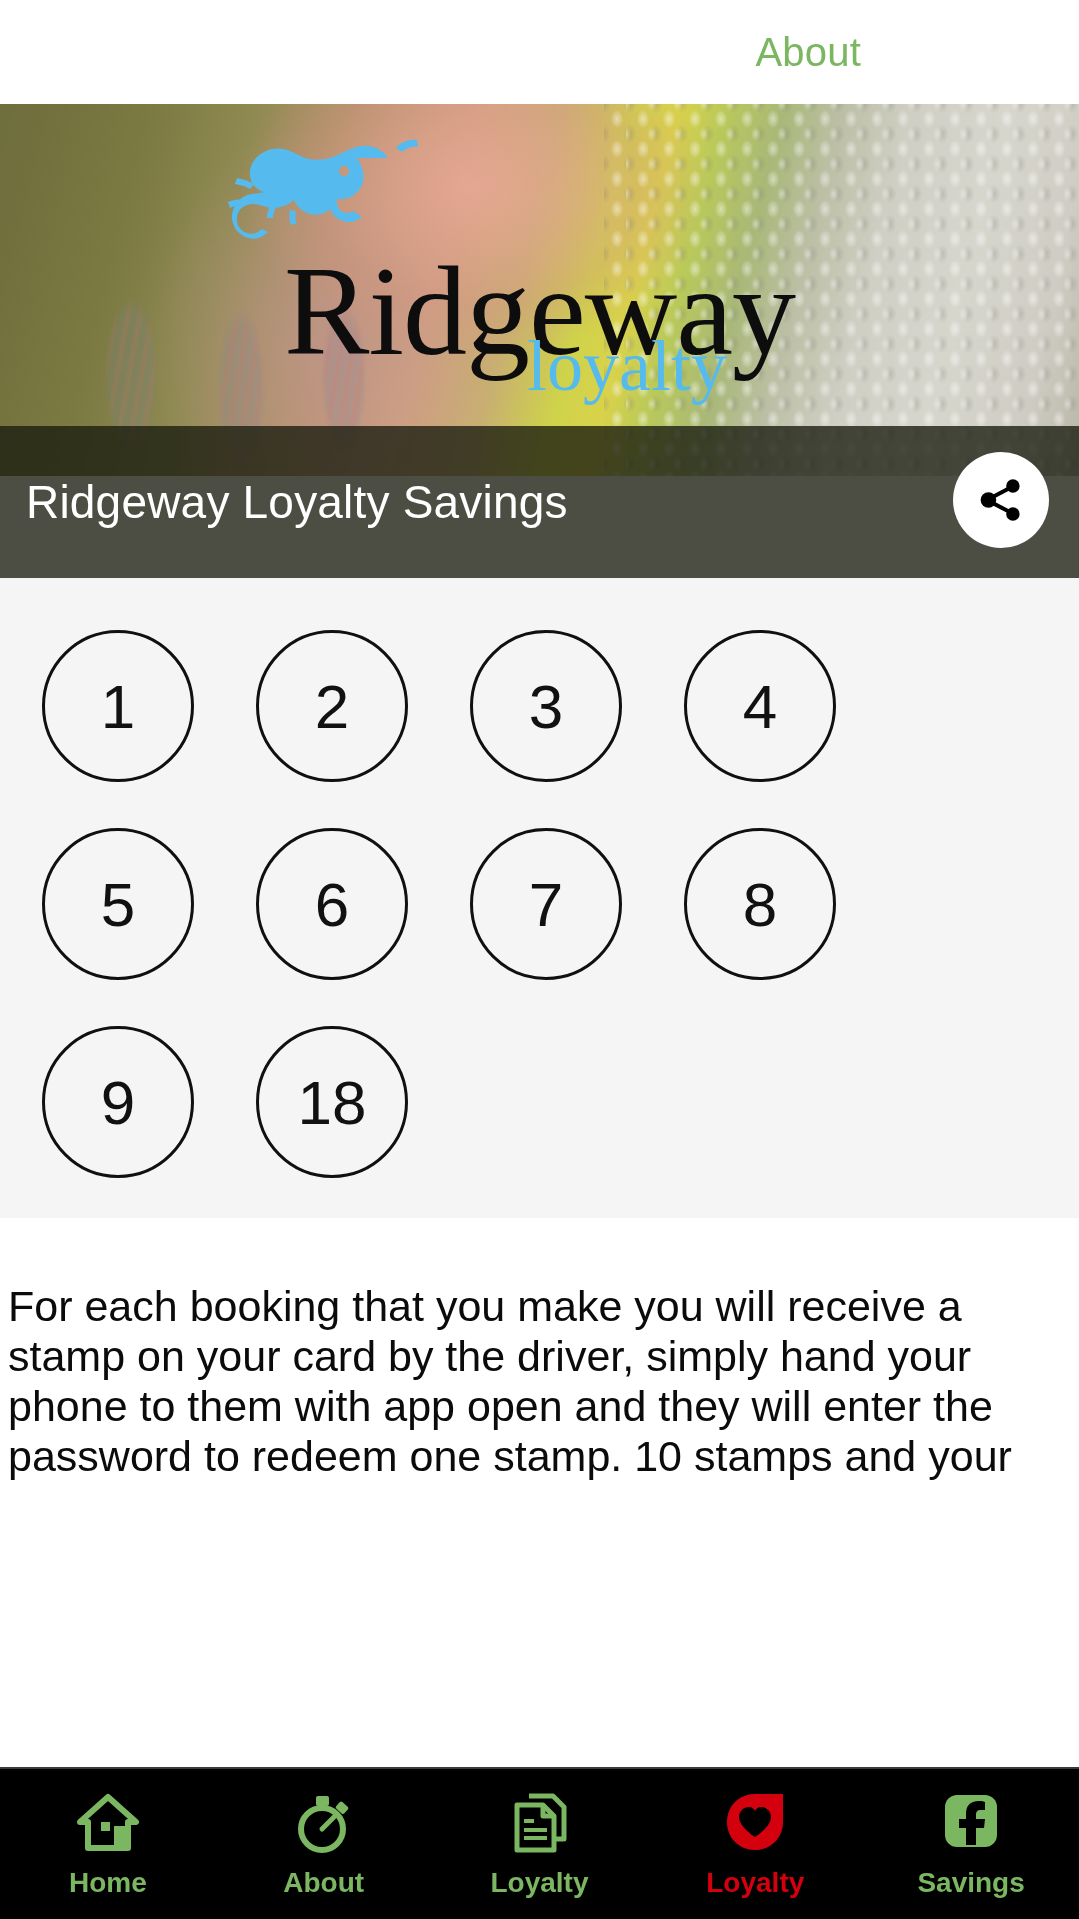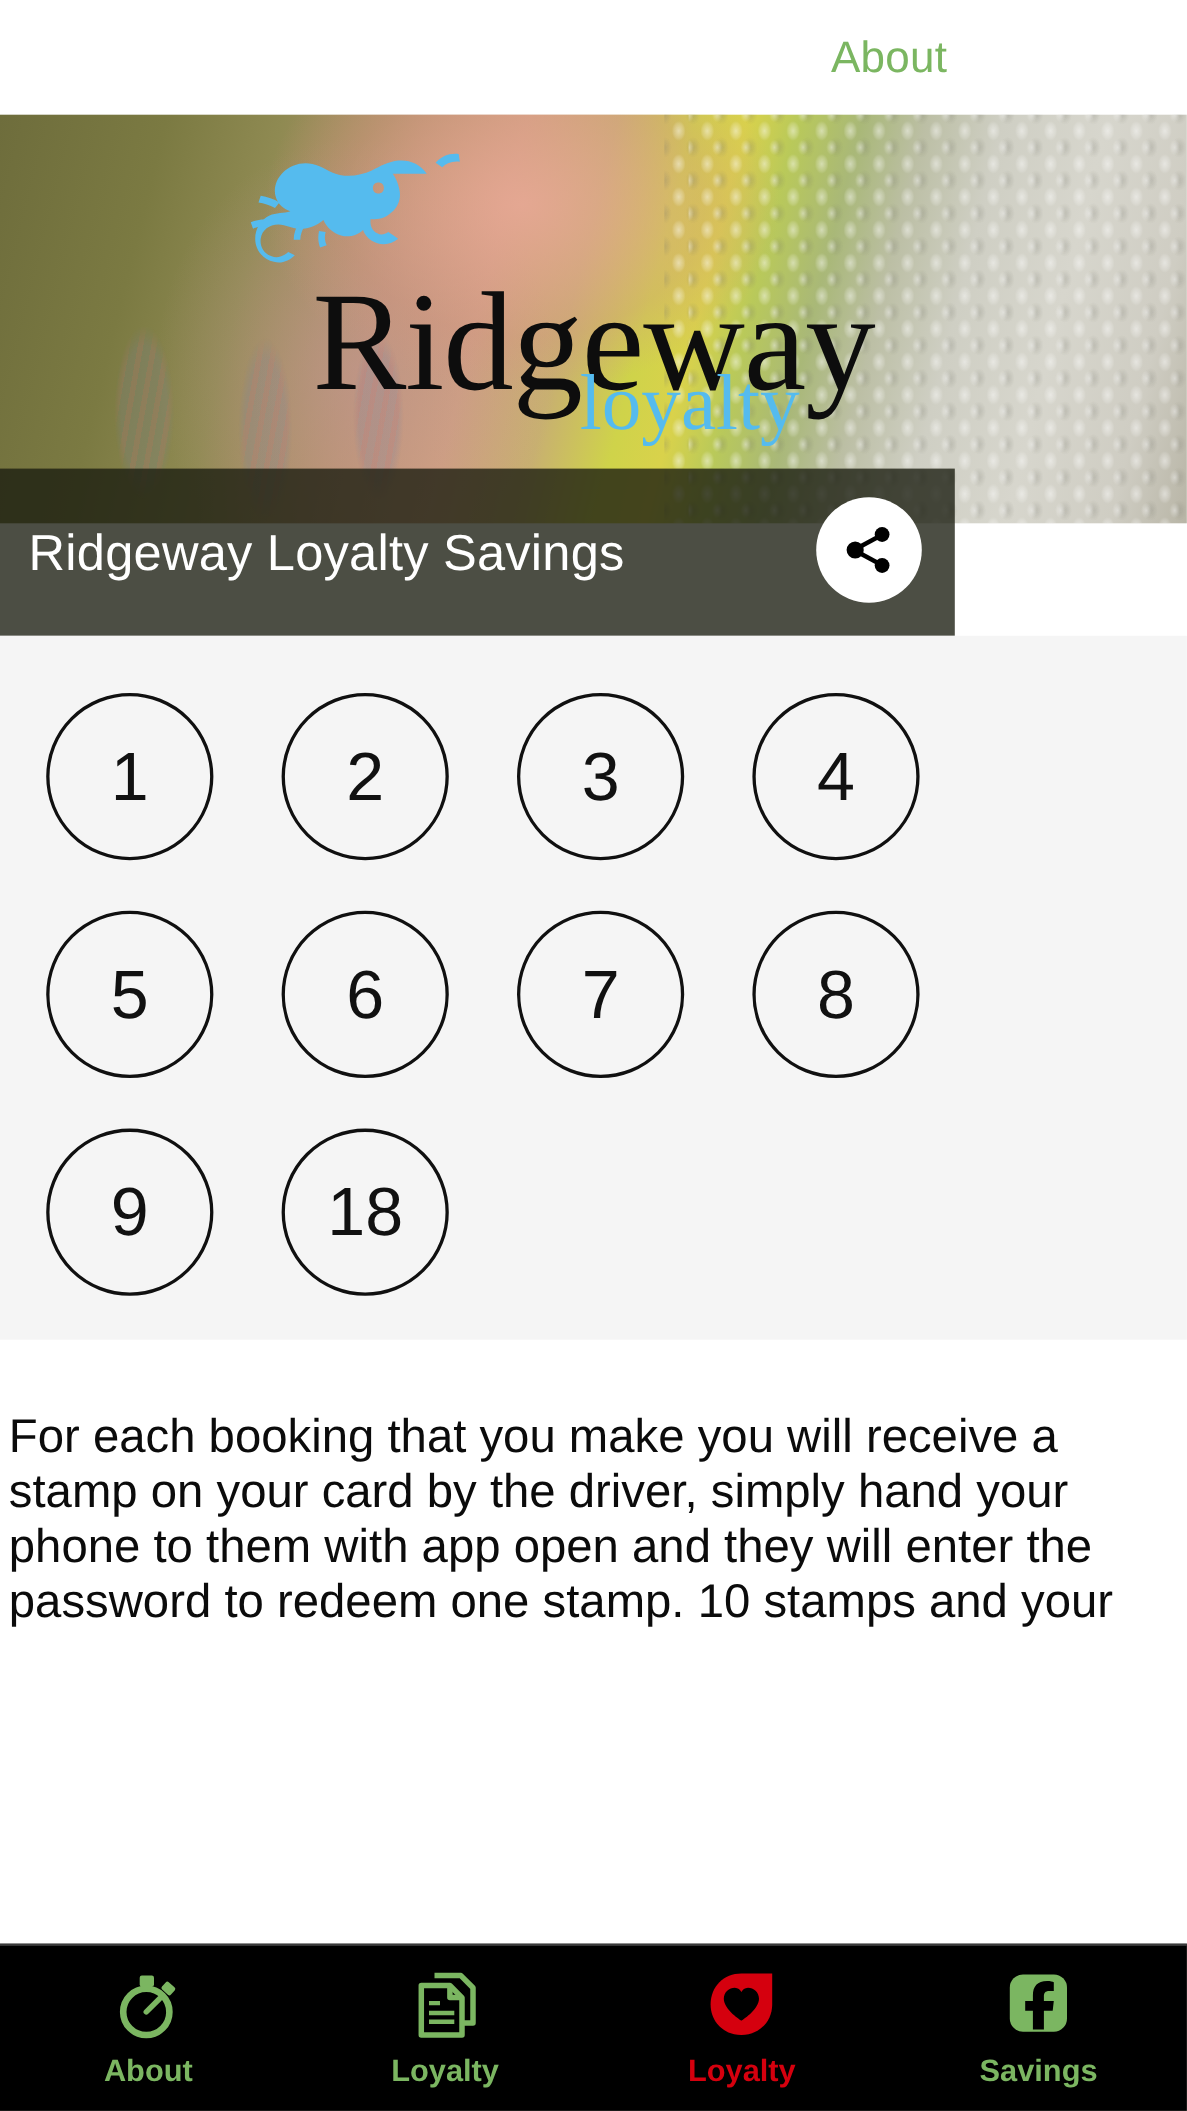--- a/index.html
+++ b/index.html
@@ -141,21 +141,21 @@
     font-size: 72px;
     line-height: 1;
     color: #55bbee;
     padding-left: 175px;
   }
 
   
   .titlebar {
     position: absolute;
     left: 0; top: 426px;
-    width: 868px;
+    width: 1079px;
     height: 152px;
     background: rgba(26,28,16,0.78);
     display: flex;
     align-items: center;
   }
   .titlebar-text {
     color: #ffffff;
     font-size: 46px;
     padding-left: 26px;
     font-weight: 400;
@@ -304,20 +304,30 @@
       <div class="stamp">18</div>
     </div>
   </div>
 
   <div class="info">
     <p>For each booking that you make you will receive a stamp on your card by the driver, simply hand your phone to them with app open and they will enter the password to redeem one stamp. 10 stamps and your</p>
   </div>
 
   <div class="tabbar">
 
+    <div class="tab">
+      <div class="tab-icon">
+        <svg width="64" height="62" viewBox="0 0 64 62">
+          <path d="M32 5 L60 30 L52 30 L52 56 L12 56 L12 30 L4 30 Z" fill="none" stroke="#7bb661" stroke-width="6" stroke-linejoin="round"></path>
+          <rect x="25" y="30" width="9" height="9" fill="#7bb661"></rect>
+          <rect x="38" y="34" width="12" height="22" fill="#7bb661"></rect>
+        </svg>
+      </div>
+      <div class="tab-label">Home</div>
+    </div>
 
     <div class="tab">
       <div class="tab-icon">
         <svg width="64" height="64" viewBox="0 0 64 64">
           <circle cx="30" cy="38" r="21" fill="none" stroke="#7bb661" stroke-width="6"></circle>
           <rect x="24" y="5" width="13" height="10" rx="2" fill="#7bb661"></rect>
           <rect x="27" y="13" width="7" height="6" fill="#7bb661"></rect>
           <rect x="45" y="12" width="11" height="9" rx="2" fill="#7bb661" transform="rotate(42 50 16)"></rect>
           <line x1="30" y1="38" x2="42" y2="26" stroke="#7bb661" stroke-width="5" stroke-linecap="round"></line>
         </svg>

